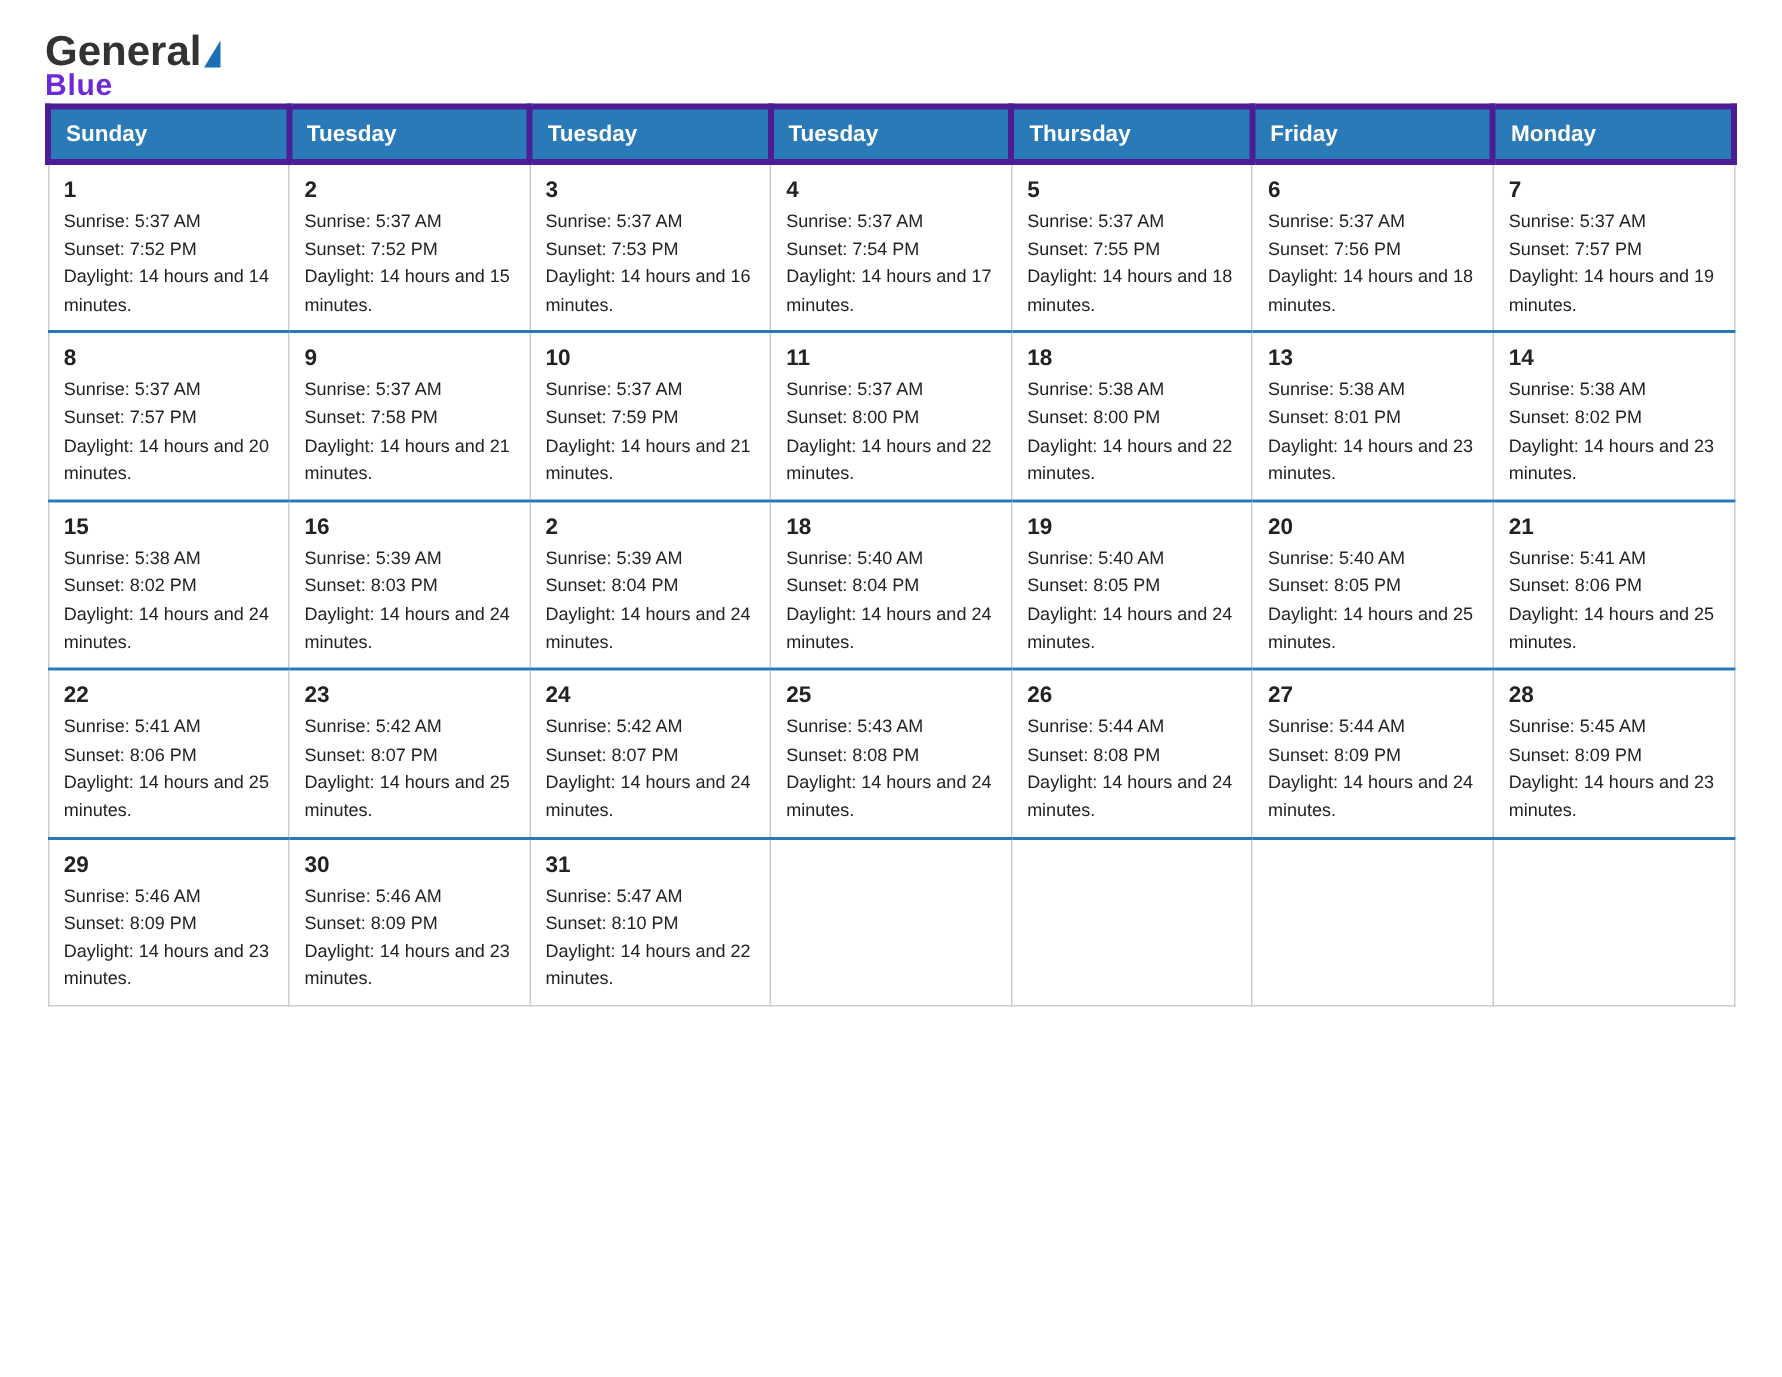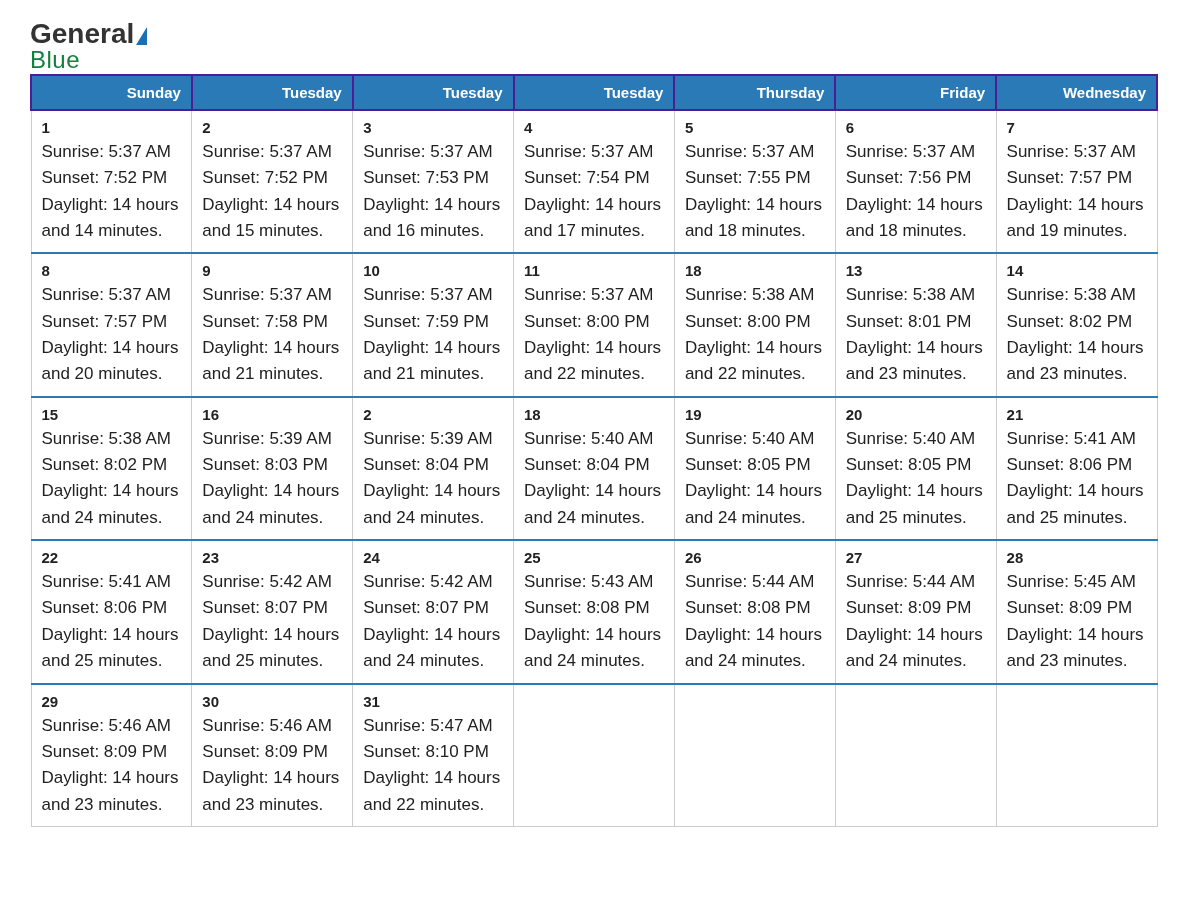--- a/index.html
+++ b/index.html
@@ -29,23 +29,23 @@
     .logo-triangle {
       display: inline-block;
       width: 0;
       height: 0;
       border-left: 11px solid transparent;
       border-bottom: 18px solid #1a6fb5;
       margin-left: 2px;
       vertical-align: middle;
     }
     .logo-sub {
-      font-size: 24px;
-      font-weight: normal;
-      color: #15803d;
+      font-size: 20px;
+      font-weight: bold;
+      color: #6d28d9;
       margin-top: -2px;
       letter-spacing: 0.5px;
     }
     .title-block {
       text-align: right;
     }
     .main-title {
       font-size: 52px;
       font-weight: bold;
       color: #222;
@@ -60,22 +60,22 @@
       width: 100%;
       border-collapse: collapse;
       table-layout: fixed;
     }
     thead tr th {
       background-color: #2a7ab8;
       color: #fff;
       font-size: 15px;
       font-weight: bold;
       padding: 8px 10px;
-      text-align: right;
-      border: 2px solid #4c1d95;
+      text-align: left;
+      border: 4px solid #4c1d95;
     }
     tbody tr td {
       vertical-align: top;
       padding: 8px 10px;
       font-size: 13px;
       color: #222;
       border: 1px solid #ccc;
       border-top: 2px solid #2a7ab8;
       background: #fff;
       height: 95px;
@@ -83,21 +83,21 @@
     tbody tr td:empty {
       border-top: 2px solid #2a7ab8;
     }
     .day-num {
       font-size: 15px;
       font-weight: bold;
       display: block;
       margin-bottom: 3px;
     }
     .day-info {
-      font-size: 17px;
+      font-size: 12px;
       line-height: 1.55;
       color: #222;
     }
   </style>
 </head>
 <body>
 
 <div class="header">
   <div class="logo">
     <div class="logo-text">
@@ -113,21 +113,21 @@
 
 <table>
   <thead>
     <tr>
     <th>Sunday</th>
         <th>Tuesday</th>
         <th>Tuesday</th>
         <th>Tuesday</th>
         <th>Thursday</th>
         <th>Friday</th>
-        <th>Wednesday</th>
+        <th>Monday</th>
       </tr>
   </thead>
   <tbody>
   <tr>
         <td>
           <span class="day-num">1</span>
           <div class="day-info">Sunrise: 5:37 AM<br>Sunset: 7:52 PM<br>Daylight: 14 hours and 14 minutes.</div>
         </td>
         <td>
           <span class="day-num">2</span>

